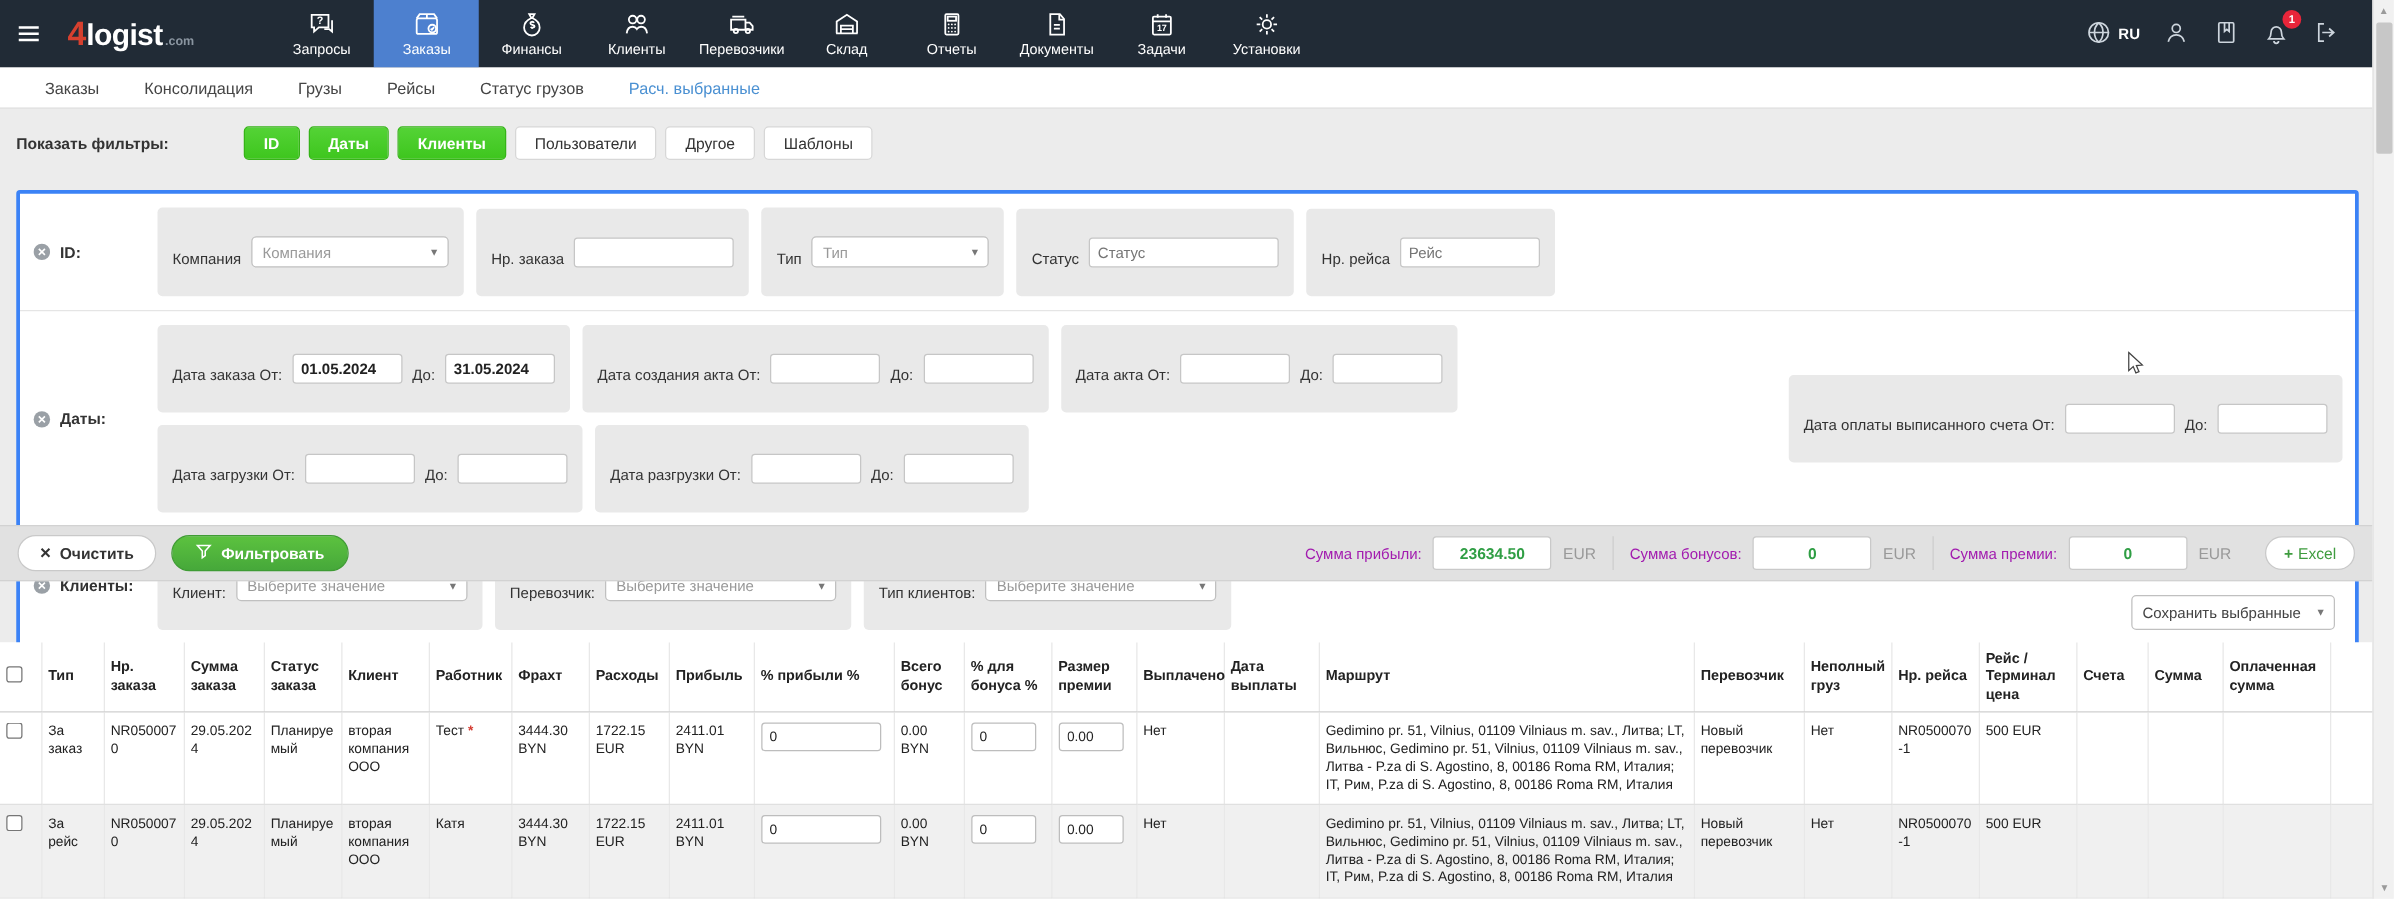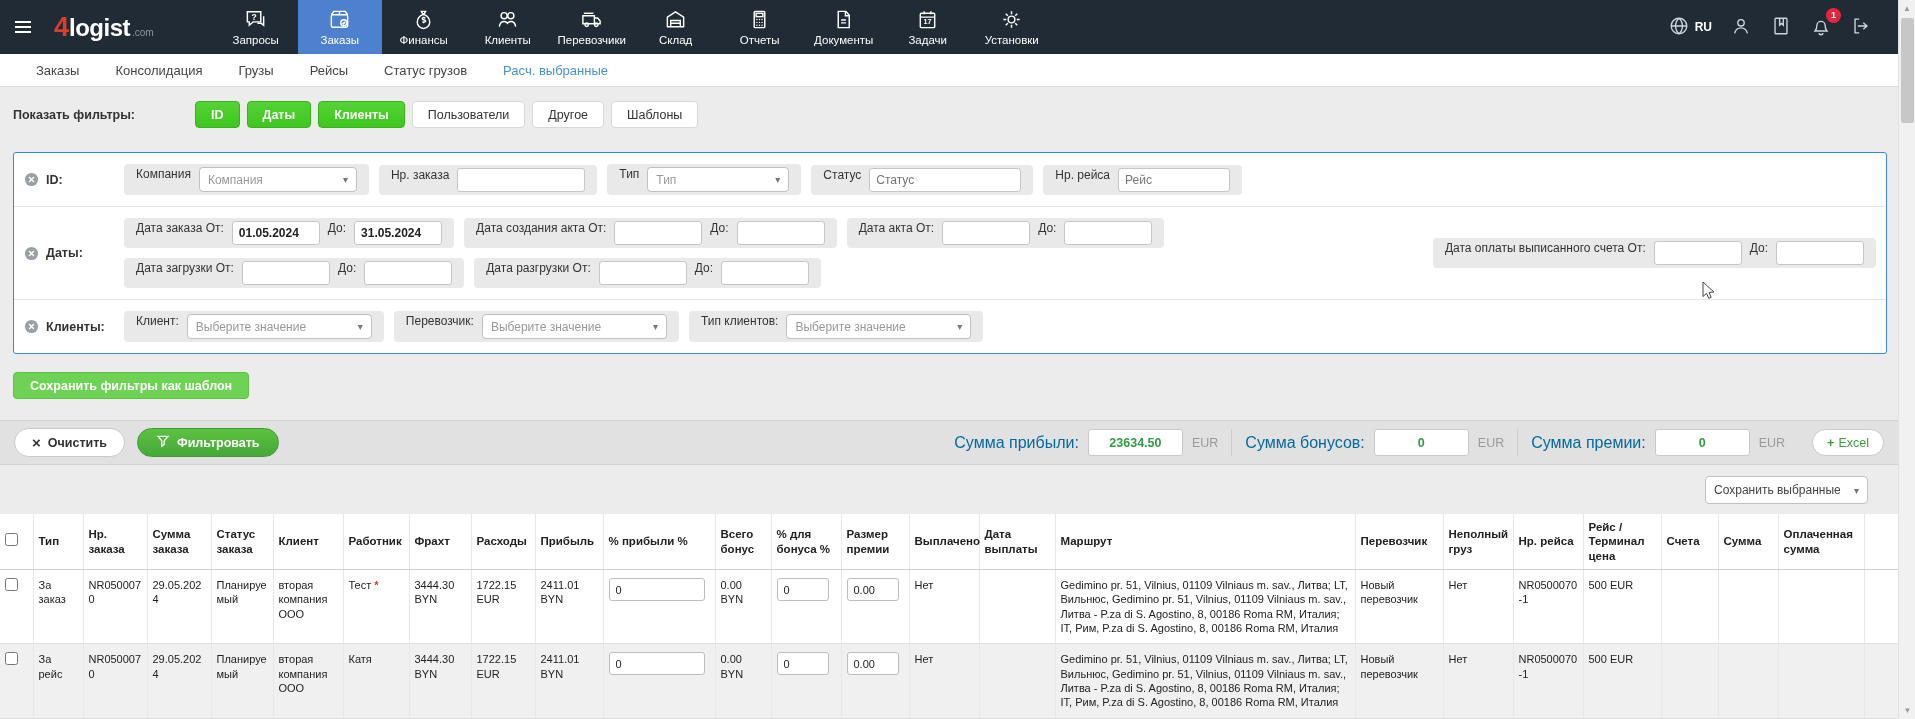--- a/index.html
+++ b/index.html
@@ -11,21 +11,21 @@
   }
   
   .navbar {
     position:absolute; top:0; left:0; width:1898px; height:54px;
     background:#212b36; display:flex; align-items:center; color:#fff;
   }
   .hamburger { width:46px; display:flex; justify-content:center; align-items:center; cursor:pointer; }
   .logo { display:flex; align-items:baseline; margin-right:60px; margin-left:8px; }
   .logo .d4 { color:#d6402f; font-size:27px; font-weight:bold; }
   .logo .word { color:#fff; font-size:24px; font-weight:bold; letter-spacing:-0.5px; }
-  .logo .tld { color:#8a95a0; font-size:10px; margin-left:2px; }
+  .logo .tld { color:#8a95a0; font-size:10px; margin-left:2px;font-weight:bold; }
   .nav-items { display:flex; height:54px; }
   .nav-item {
     width:84px; height:54px; display:flex; flex-direction:column; align-items:center;
     justify-content:center; gap:3px; font-size:11.5px; cursor:pointer; color:#fff;
   }
   .nav-item.active { background:#4d80cf; }
   .nav-item svg { display:block; }
   .nav-right { margin-left:auto; display:flex; align-items:center; gap:18px; padding-right:26px; }
   .nav-right .icon-btn { position:relative; display:flex; align-items:center; gap:5px; cursor:pointer; color:#cdd5dd; }
   .lang-label { font-size:12px; font-weight:bold; color:#fff; }
@@ -50,30 +50,30 @@
     align-items:center; font-size:12.5px; cursor:pointer; background:#fff;
     border:1px solid #d7d7d7; color:#333;
   }
   .chip.on {
     background:linear-gradient(#54d336,#3ec61e); border:1px solid #35b417;
     color:#fff; font-weight:bold;
   }
   
   .panel {
     position:absolute; top:152px; left:13px; width:1874px; background:#fff;
-    border:1px solid #3b82f6; border-radius:3px;
+    border:3px solid #3b82f6; border-radius:3px;
   }
   .p-row { display:flex; align-items:center; padding:11px 10px; }
   .p-row + .p-row { border-top:1px solid #e5e5e5; }
   .p-label { width:100px; display:flex; align-items:center; gap:7px; font-weight:bold; font-size:12.5px; flex:none; }
   .x-circle { cursor:pointer; display:flex; }
   .groups { display:flex; flex-wrap:wrap; gap:10px; align-items:center; }
   .grp {
-    background:#e9e9e9; border-radius:4px; padding:3px 12px; display:flex;
-    align-items:flex-start; gap:8px; font-size:12px; color:#333; white-space:nowrap;
+    background:#e9e9e9; border-radius:4px; padding:23px 12px; display:flex;
+    align-items:flex-end; gap:8px; font-size:12px; color:#333; white-space:nowrap;
   }
   .sel {
     background:#fff; border:1px solid #c0c0c0; border-radius:4px; height:25px;
     display:flex; align-items:center; justify-content:space-between; padding:0 8px;
     cursor:pointer;
   }
   .sel .sel-text { color:#999; }
   .sel .arr { color:#777; font-size:10px; margin-left:10px; }
   .grp input {
     height:24px; border:1px solid #c6c6c6; border-radius:3px; background:#fff;
@@ -101,21 +101,21 @@
   }
   .btn-filter {
     height:29px; margin-left:12px; padding:0 18px; border-radius:15px;
     background:linear-gradient(#5cc23f,#46a83a); border:1px solid #3f9c34;
     display:flex; align-items:center; gap:7px; font-weight:bold; font-size:12.5px; color:#fff;
     cursor:pointer; font-family:inherit;
   }
   .sums { margin-left:auto; display:flex; align-items:center; }
   .sum-grp { display:flex; align-items:center; gap:9px; padding:0 13px; }
   .sum-grp + .sum-grp { border-left:1px solid #cdcdcd; }
-  .sum-label { color:#0369a1; font-size:16px; }
+  .sum-label { color:#a21caf; font-size:12px; }
   .sum-box {
     width:95px; height:27px; border:1px solid #c9c9c9; border-radius:3px; background:#fff;
     text-align:center; color:#2f9e44; font-weight:bold; font-size:12.5px; font-family:inherit;
   }
   .sum-cur { color:#999; font-size:12.5px; }
   .btn-excel {
     height:27px; margin-left:14px; padding:0 14px; border-radius:14px; background:#fff;
     border:1px solid #c9c9c9; display:flex; align-items:center; gap:4px;
     color:#3f9c3f; font-size:12.5px; cursor:pointer; font-family:inherit;
   }
@@ -471,21 +471,20 @@
           <span>Тип клиентов:</span>
           <div class="sel" style="width:185px">
             <span class="sel-text">Выберите значение</span>
             <span class="arr">▾</span>
           </div>
         </div>
       </div>
     </div>
   </div>
 
-  <button class="save-template">Сохранить фильтры как шаблон</button>
 
   <div class="toolbar">
     <button class="btn-clear">
       <span style="font-size:15px;line-height:1">×</span>
       <span>Очистить</span>
     </button>
     <button class="btn-filter">
       <span>
         <svg width="14" height="14" viewBox="0 0 18 18" fill="none" stroke="#fff" stroke-width="1.6">
             <path d="M2.5 3h13l-5 5.8v4.7l-3 2.2V8.8z"></path>

